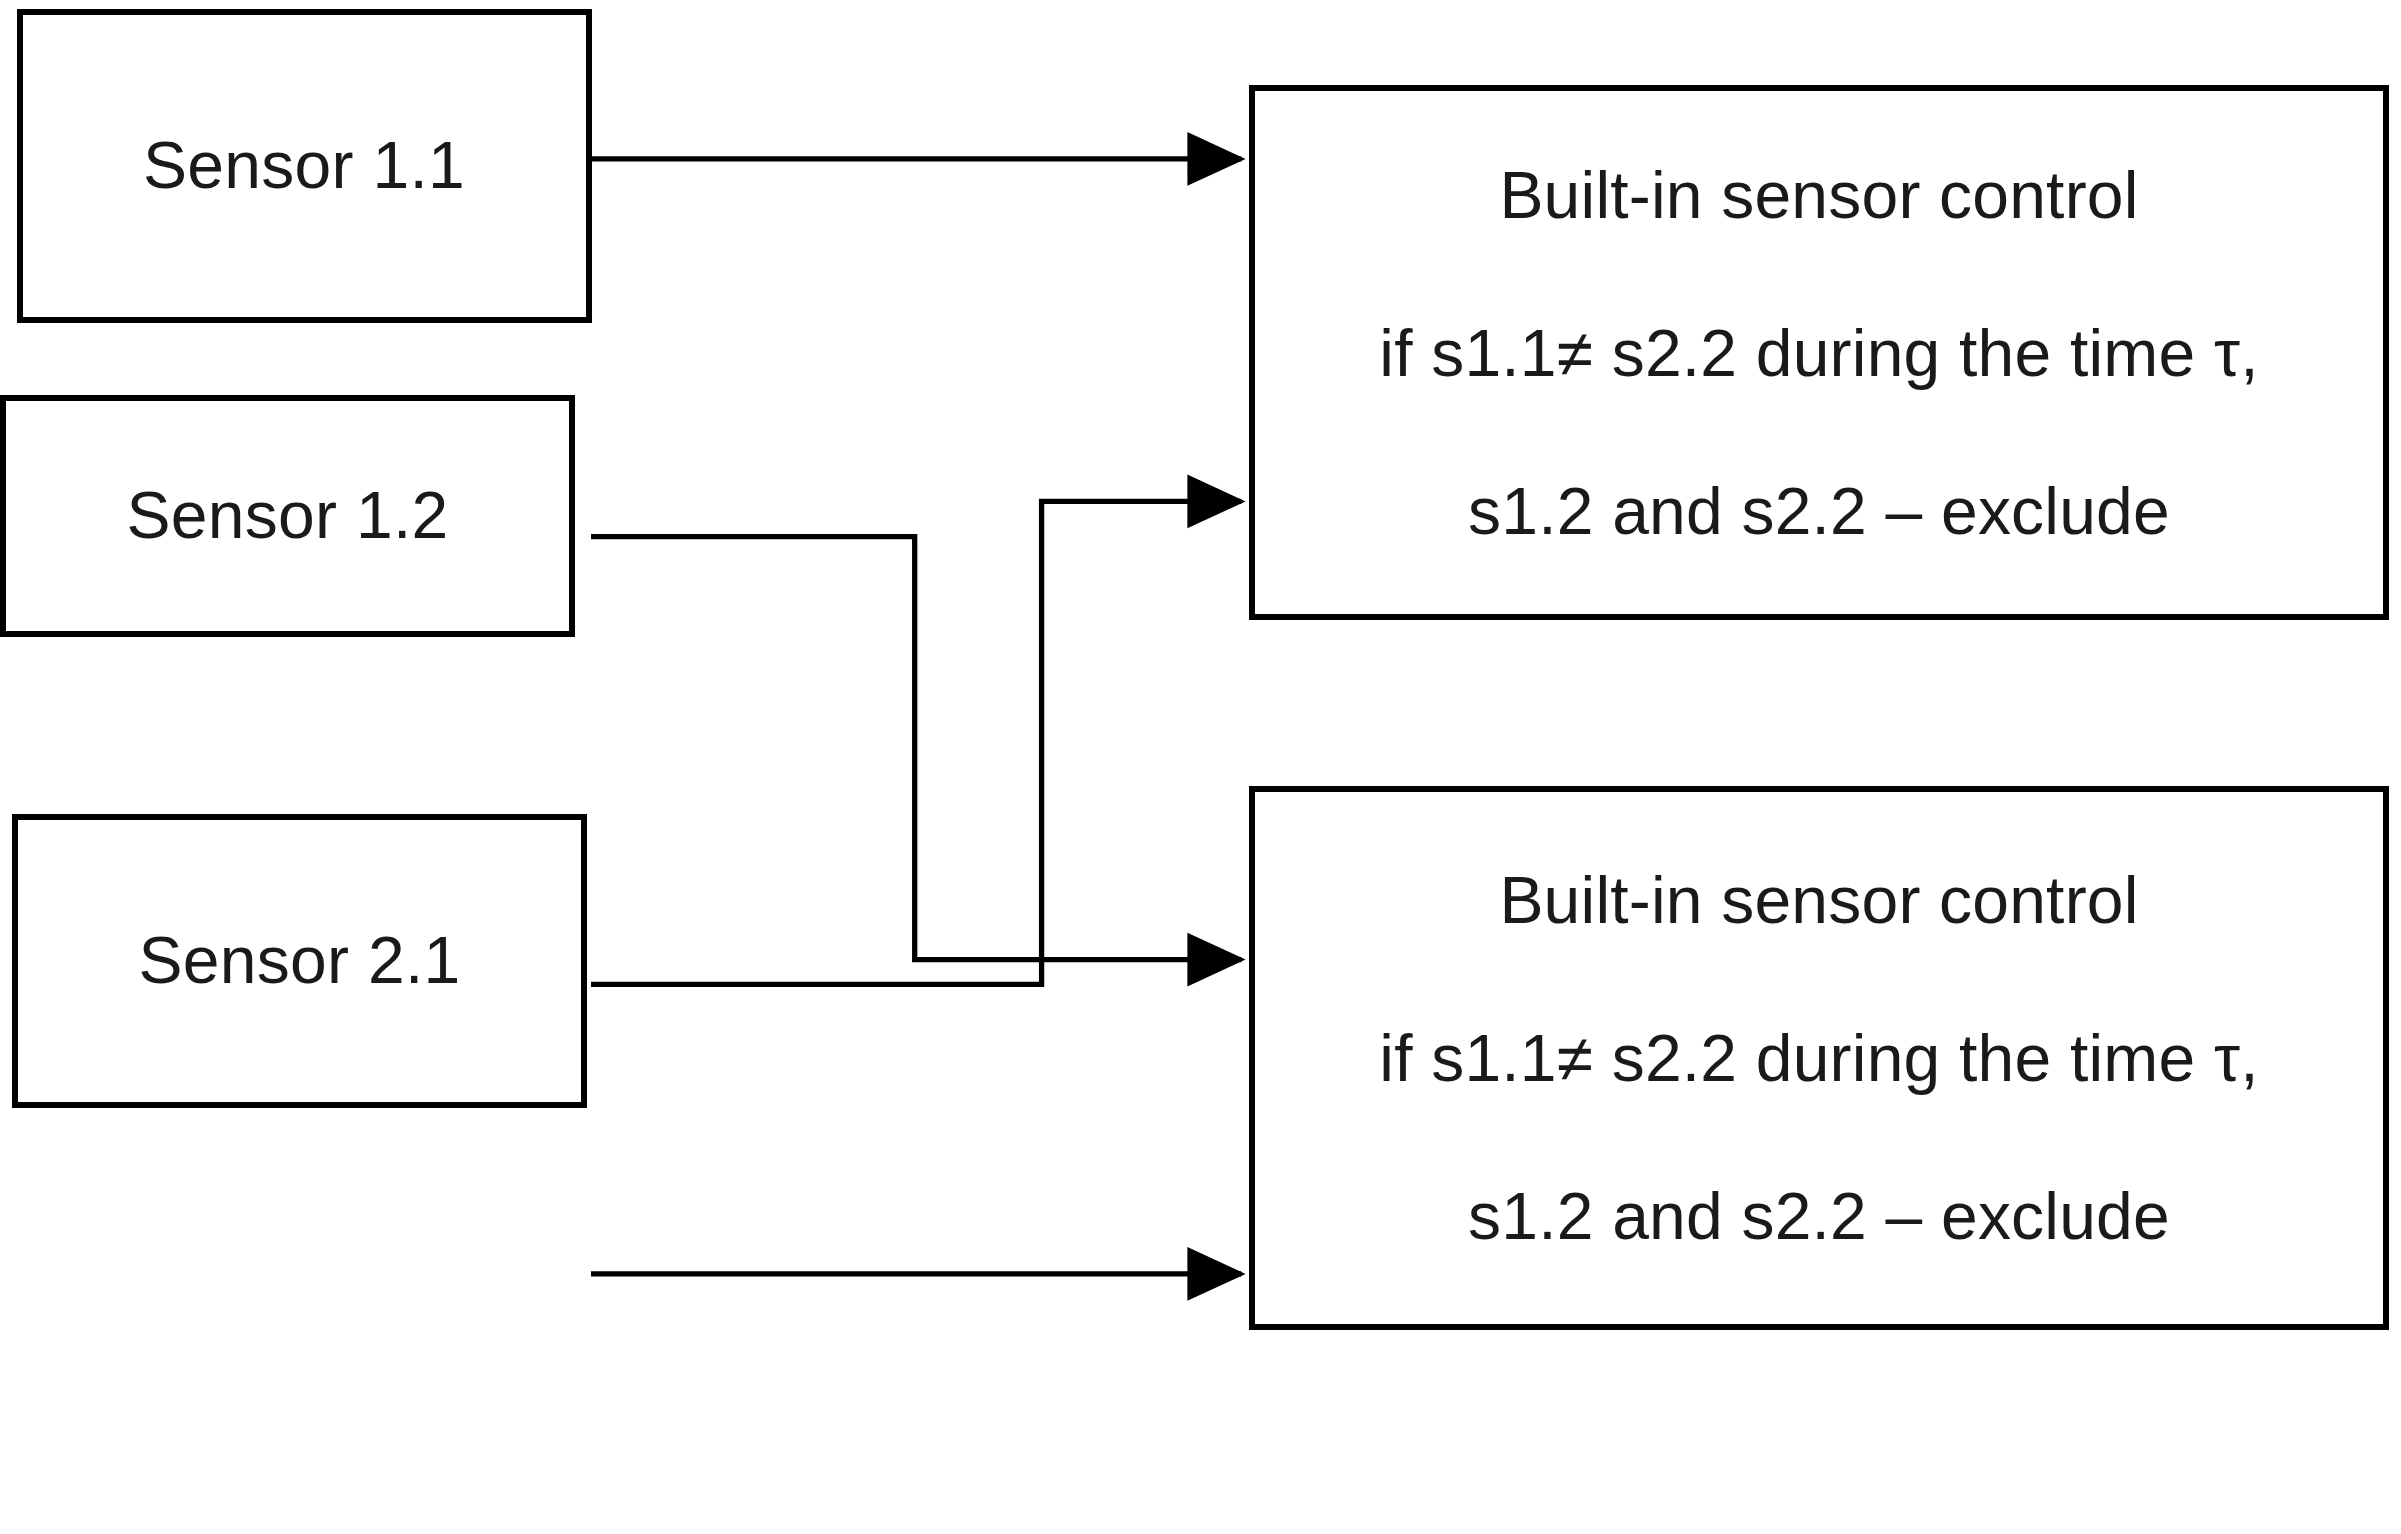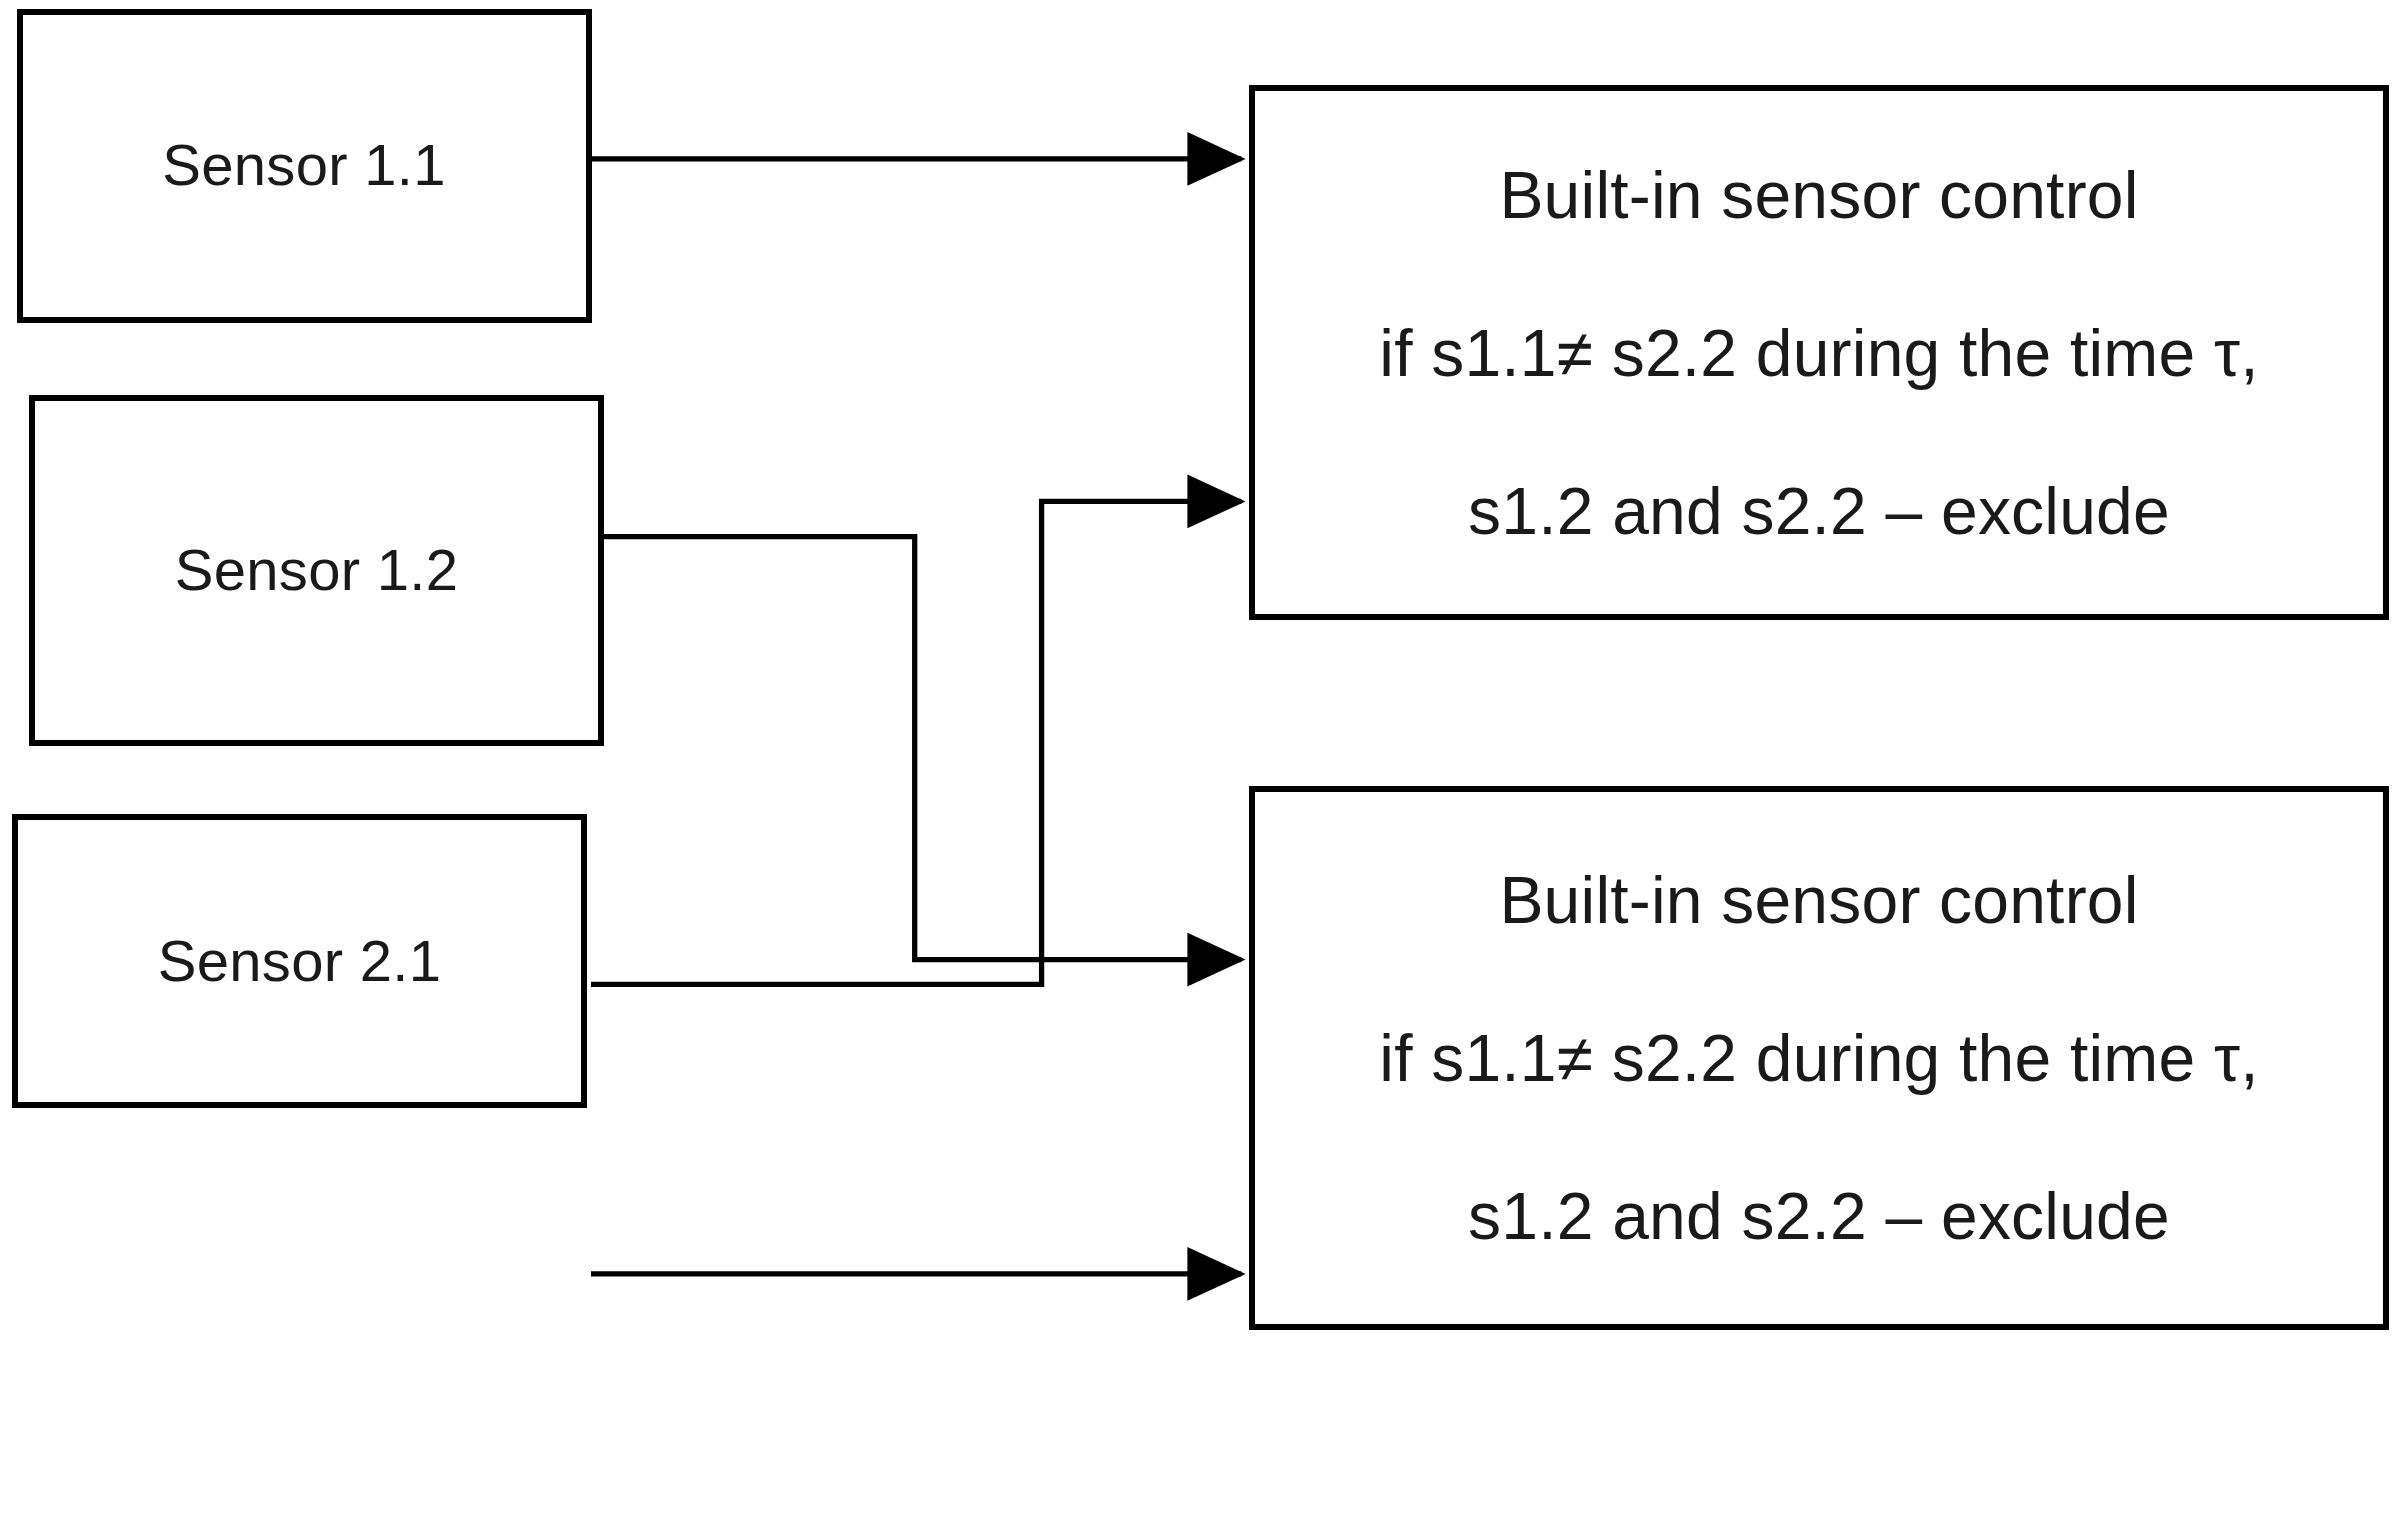--- a/index.html
+++ b/index.html
@@ -30,21 +30,21 @@
     position: absolute;
     box-sizing: border-box;
     background: #ffffff;
     border: 6.5px solid #000000;
     display: flex;
     align-items: center;
     justify-content: center;
     text-align: center;
   }
   .sensor-box {
-    font-size: 58px;
+    font-size: 66px;
     line-height: 1.15;
     color: #1a1a1a;
     letter-spacing: 0.3px;
   }
   .control-box {
     flex-direction: column;
     font-size: 66px;
     line-height: 1.0;
     color: #1a1a1a;
     padding: 0 35px;
@@ -55,21 +55,21 @@
     width: 100%;
     text-align: center;
     white-space: nowrap;
     letter-spacing: 0.2px;
   }
   .control-line + .control-line {
     margin-top: 51px;
   }
   
   #box-sensor-1-1 { left: 16.5px;  top: 8.8px;   width: 575px; height: 314px; }
-  #box-sensor-1-2 { left: 29px;  top: 395px;  width: 575px; height: 351px; }
+  #box-sensor-1-2 { left: 0;  top: 395px;  width: 575px; height: 242px; }
   #box-sensor-2-1 { left: 12px;  top: 814px; width: 575px; height: 294px; }
   #box-sensor-2-2 { left: 16.5px;  top: 1212px; width: 575px; height: 323px; }
   
   #box-control-top    { left: 1249px; top: 85px;  width: 1140px; height: 535px; }
   #box-control-bottom { left: 1249px; top: 786px; width: 1140px; height: 544px; }
 </style>
 </head>
 <body>
 
 <div id="diagram-root">

